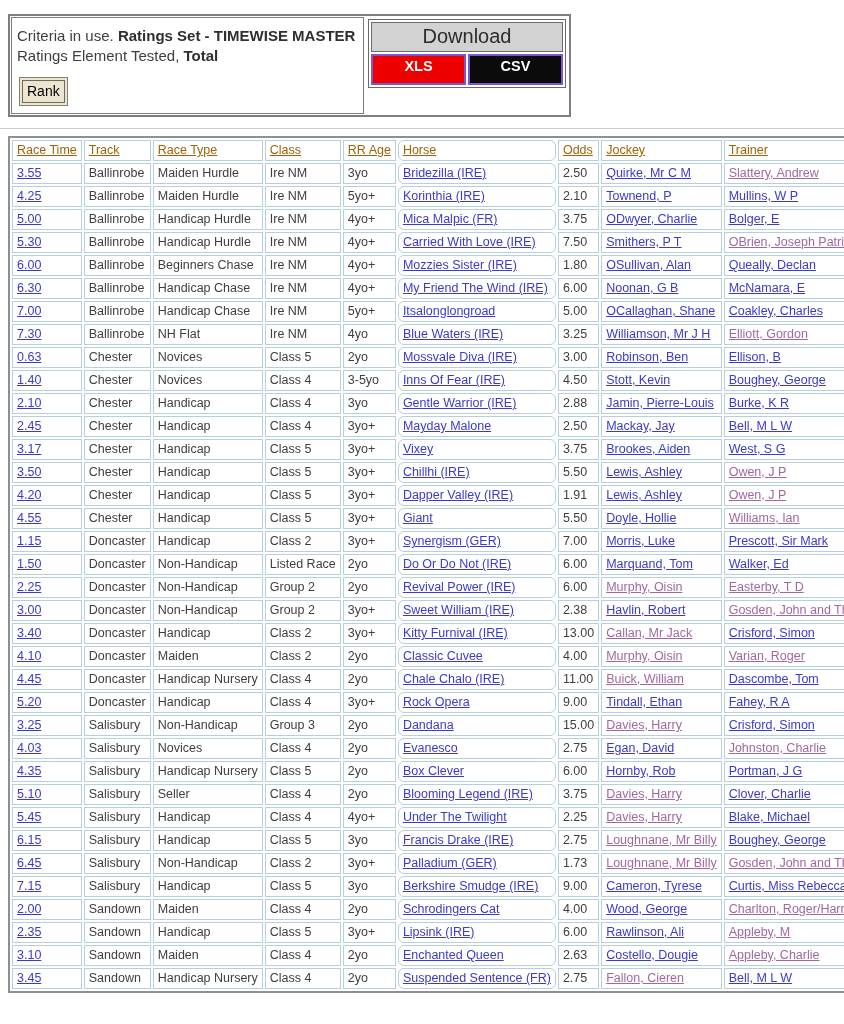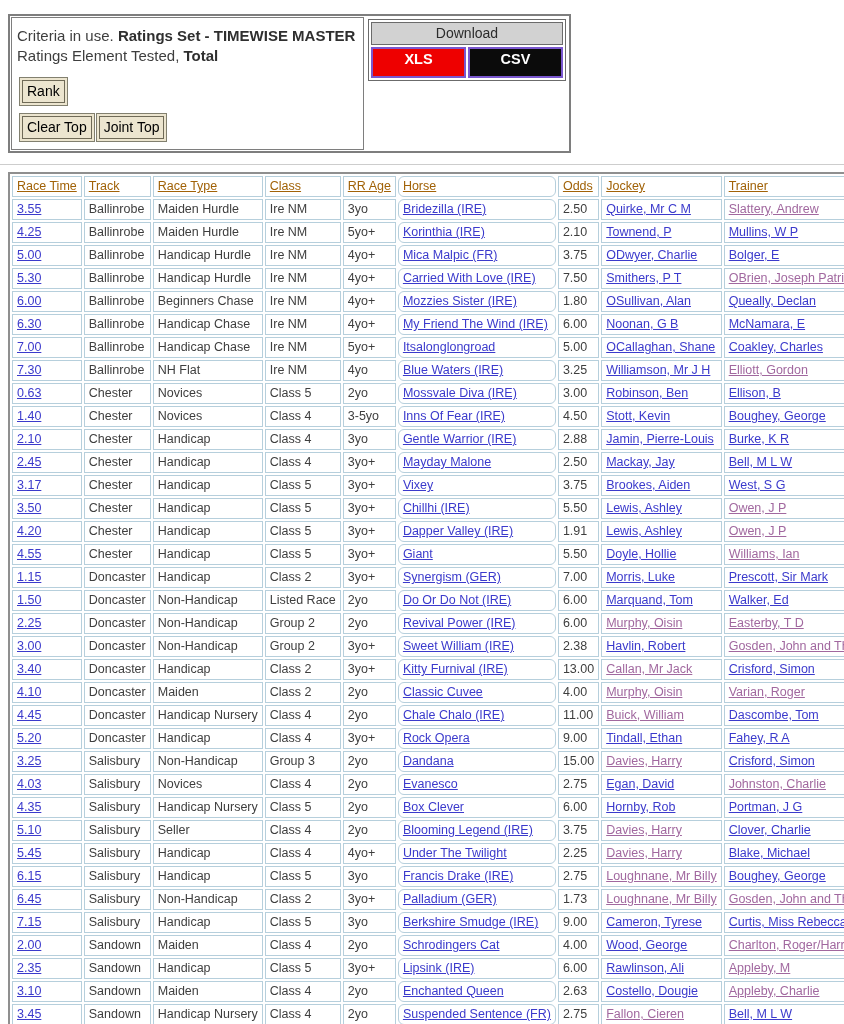--- a/index.html
+++ b/index.html
@@ -50,21 +50,21 @@
   table.download{
     width:100%;
     border-collapse:separate;
     border-spacing:2px;
     border:1px solid #6b6b6b;
   }
   td.download-title{
     background:#d2d2d2;
     border:1px solid #6b6b6b;
     text-align:center;
-    font-size:14px;
+    font-size:20px;
     color:#2c2c2c;
     padding:2px 0 3px;
   }
   td.dl-btn{
     width:50%;
     border:2px solid var(--button-purple);
     color:#ffffff;
     font-weight:bold;
     font-size:14.5px;
     text-align:center;
@@ -137,23 +137,20 @@
 </style>
 </head>
 <body>
 
 <div class="top-panel">
   <div class="criteria-cell">
     <div class="criteria-line"><span>Criteria in use. </span><b>Ratings Set - TIMEWISE MASTER RATI</b></div>
     <div class="criteria-line"><span>Ratings Element Tested, </span><b>Total</b></div>
     <div class="btn-row">
       <button class="btn">Rank</button>
-    </div>
-    <div class="btn-row2">
-      <button class="btn">Clear Top</button><button class="btn">Joint Top</button>
     </div>
   </div>
   <div class="download-cell">
     <table class="download">
       <tbody>
         <tr>
           <td class="download-title" colspan="2">Download</td>
         </tr>
         <tr>
           <td class="dl-btn dl-xls">XLS</td>

